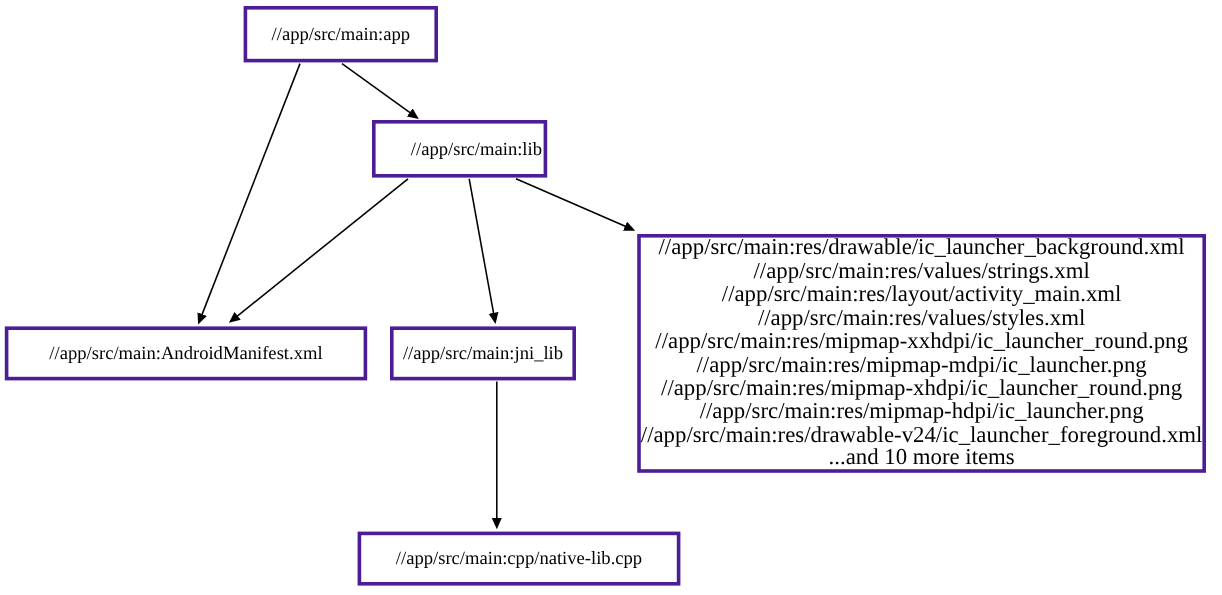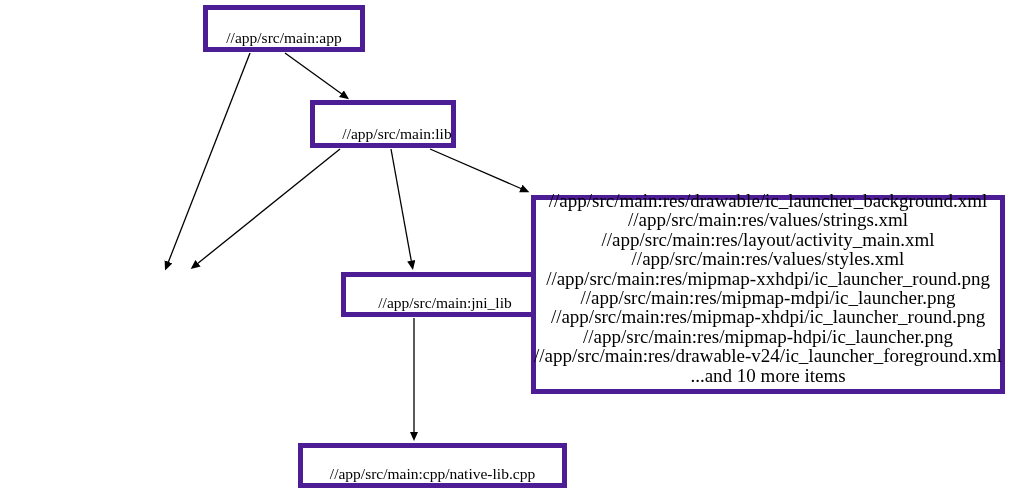--- a/index.html
+++ b/index.html
@@ -19,25 +19,25 @@
     position: absolute;
     left: 0;
     top: 0;
     width: 1018px;
     height: 496px;
     pointer-events: none;
   }
   .node {
     position: absolute;
     box-sizing: border-box;
-    border: 5px solid #4c1d95;
+    border: 3px solid #4c1d95;
     background: #ffffff;
     color: #000000;
     display: flex;
-    align-items: flex-end;
+    align-items: center;
     justify-content: center;
     text-align: center;
     font-size: 15.5px;
     line-height: 19px;
     white-space: pre;
     z-index: 2;
   }
   .node-label {
     display: block;
     white-space: pre;
@@ -74,22 +74,25 @@
   </svg>
 
   <div class="node" style="left:203px; top:5px; width:162px; height:47px;">
     <span class="node-label">//app/src/main:app</span>
   </div>
 
   <div class="node" style="left:310px; top:100px; width:146px; height:48px;padding-left:28px;">
     <span class="node-label">//app/src/main:lib</span>
   </div>
 
+  <div class="node" style="left:4px; top:272px; width:302px; height:45px;">
+    <span class="node-label">//app/src/main:AndroidManifest.xml</span>
+  </div>
 
-  <div class="node" style="left:341px; top:272px; width:208px; height:45px;">
+  <div class="node" style="left:325px; top:272px; width:155px; height:45px;">
     <span class="node-label">//app/src/main:jni_lib</span>
   </div>
 
   <div class="node node-multi" style="left:531px; top:195px; width:474px; height:199px;">
     <span class="node-label">//app/src/main:res/drawable/ic_launcher_background.xml
 //app/src/main:res/values/strings.xml
 //app/src/main:res/layout/activity_main.xml
 //app/src/main:res/values/styles.xml
 //app/src/main:res/mipmap-xxhdpi/ic_launcher_round.png
 //app/src/main:res/mipmap-mdpi/ic_launcher.png

